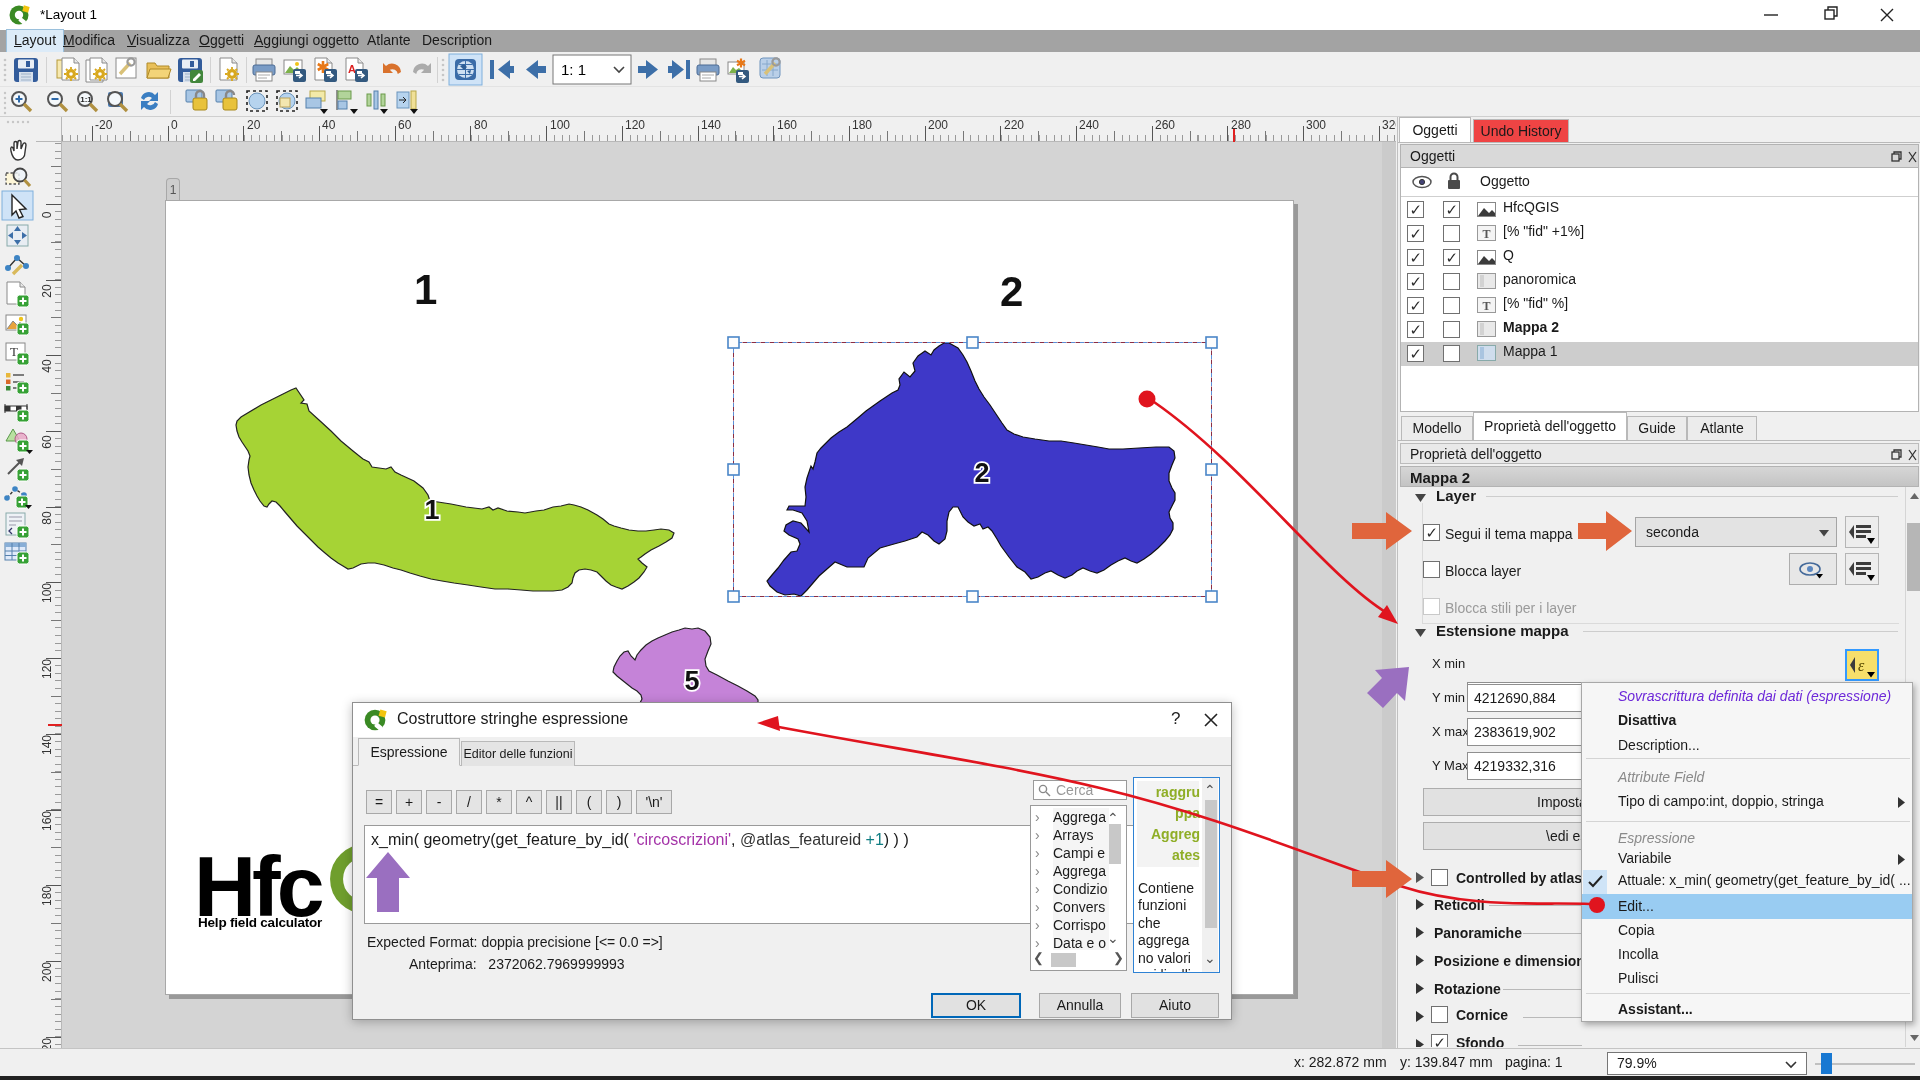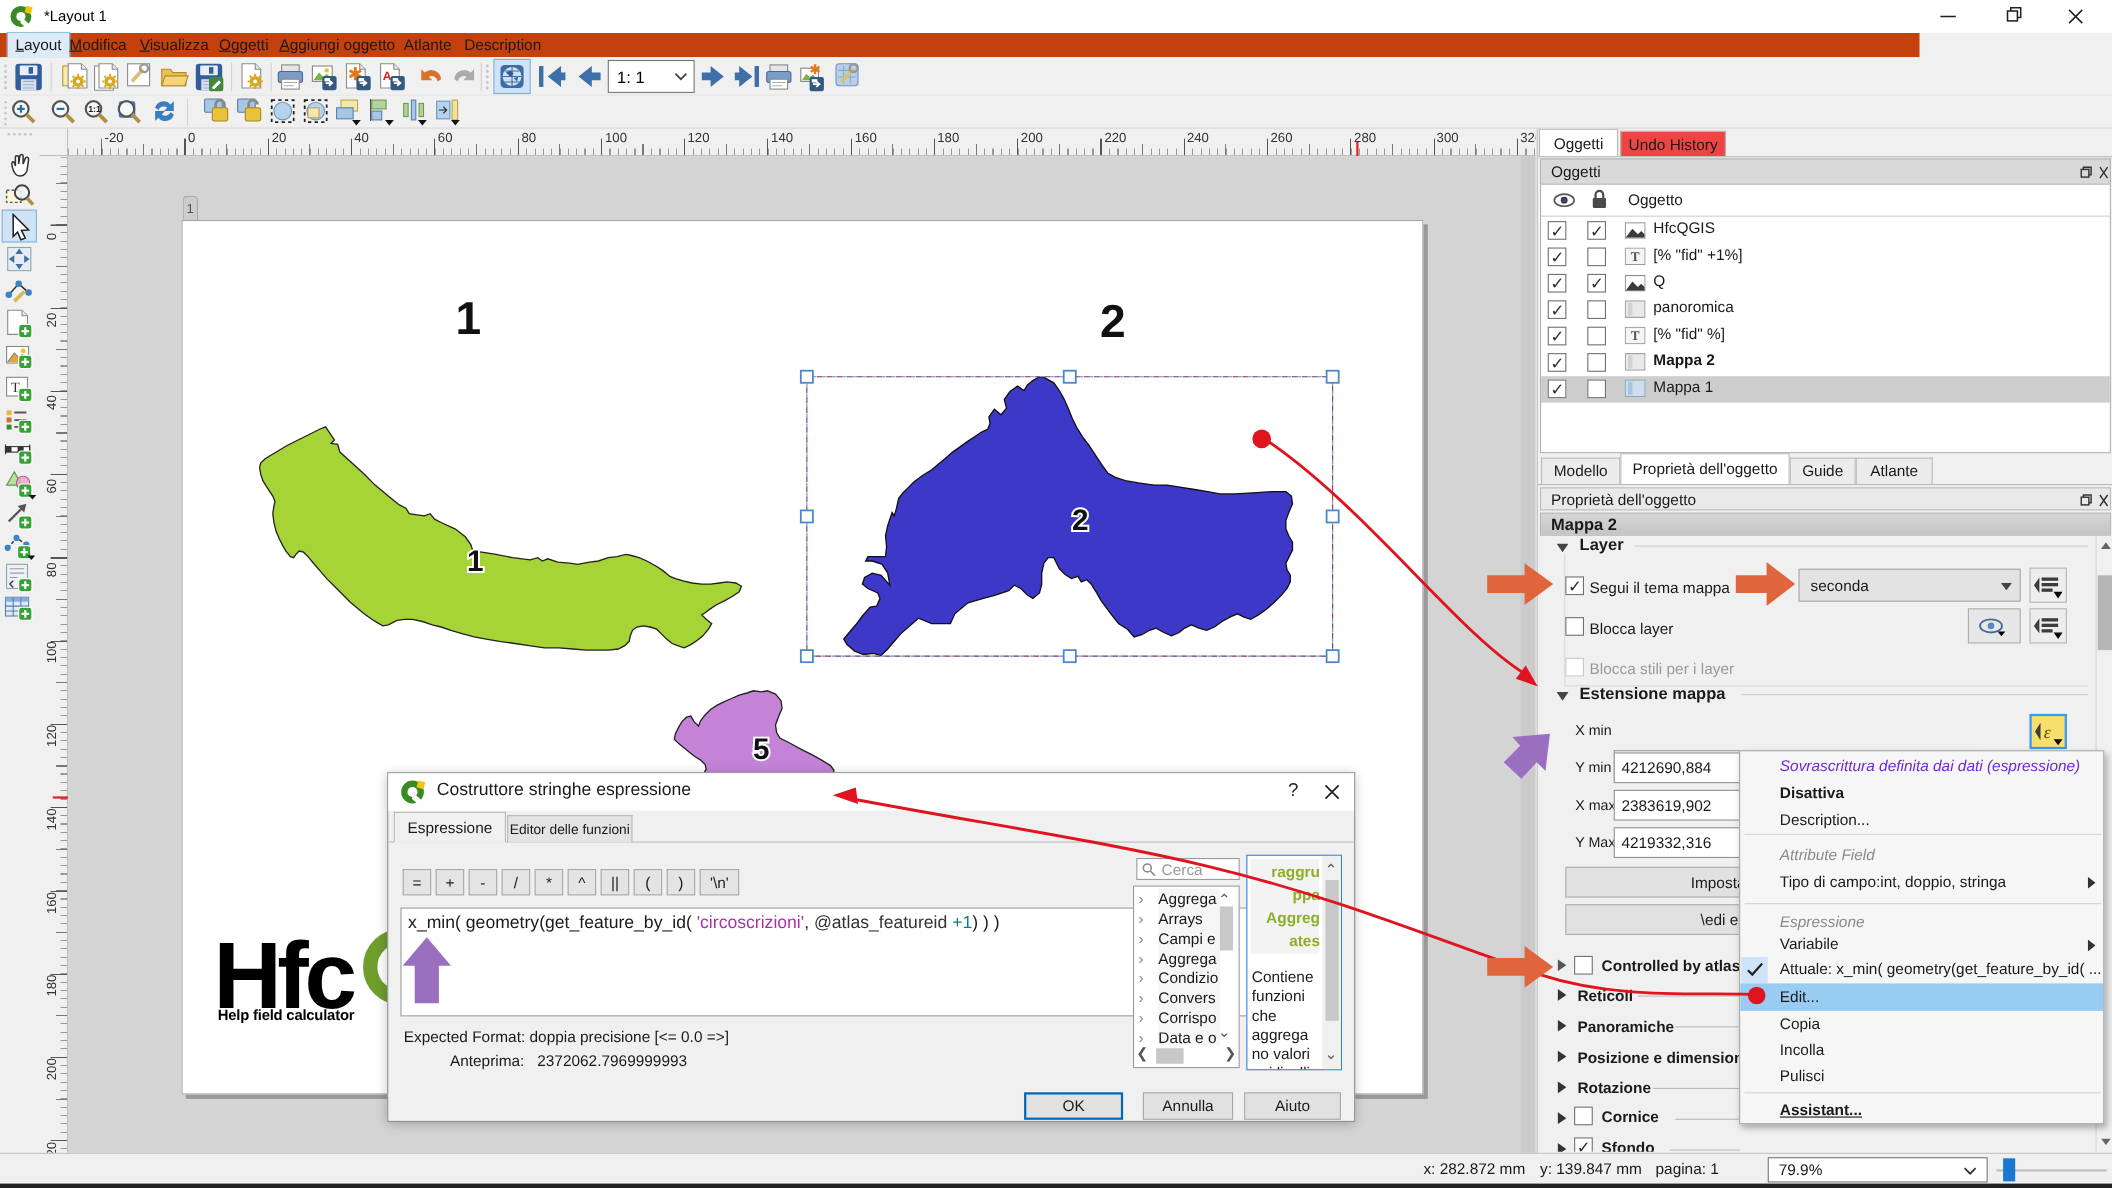--- a/index.html
+++ b/index.html
@@ -2,21 +2,21 @@
 <html><head><meta charset="utf-8">
 <style>
 * { margin:0; padding:0; box-sizing:border-box; }
 html,body { width:1920px; height:1080px; overflow:hidden; font-family:"Liberation Sans", sans-serif; }
 body { position:relative; background:#f0f0f0; color:#1a1a1a; }
 .abs { position:absolute; }
 
 #titlebar { left:0; top:0; width:1920px; height:30px; background:#ffffff; }
 #titletext { left:40px; top:7px; font-size:13.5px; color:#000; }
 
-#menubar { left:0; top:30px; width:1745px; height:22px; background:#c2410c; font-size:14px; }
+#menubar { left:0; top:30px; width:1920px; height:22px; background:#a3a3a3; font-size:14px; }
 .mitem { position:absolute; top:0px; height:22px; line-height:21px; padding:0 9px; }
 .mhl { background:#dcebf8; outline:1px solid #9ac0dc; }
 
 #tb1 { left:0; top:52px; width:1920px; height:35px; background:#f0f0f0; border-bottom:1px solid #e3e3e3;}
 #tb2 { left:0; top:87px; width:1920px; height:30px; background:#f0f0f0; border-bottom:1px solid #cfcfcf;}
 
 #lefttb { left:0; top:117px; width:36px; height:935px; background:#f0f0f0; }
 
 #hruler { left:62px; top:117px; width:1334px; height:25px; background:#f0f0f0; border-bottom:1px solid #b8b8b8;
   background-image:
@@ -882,21 +882,21 @@
   <svg class="abs" style="left:6px;top:192px" width="15" height="13" viewBox="0 0 15 13">
       <path d="M1 7 L5 11 L14 1" stroke="#222" stroke-width="2" fill="none"></path>
     </svg>
   <span class="abs" style="left:36px;top:189px;">Attuale: x_min( geometry(get_feature_by_id( ...</span>
   <div class="abs" style="left:0px;top:211px;width:331px;height:25px;background:#99ccf2;"></div>
   <span class="abs" style="left:36px;top:215px;">Edit...</span>
   <span class="abs" style="left:36px;top:239px;">Copia</span>
   <span class="abs" style="left:36px;top:263px;">Incolla</span>
   <span class="abs" style="left:36px;top:287px;">Pulisci</span>
   <div class="abs" style="left:4px;top:310px;width:324px;height:1px;background:#d4d4d4;"></div>
-  <span class="abs" style="left:36px;top:318px;font-weight:bold;text-decoration:underline;">Assistant...</span>
+  <span class="abs" style="left:36px;top:318px;font-weight:bold;">Assistant...</span>
 </div>
 
 <div class="abs" id="statusbar">
   <span class="abs" style="left:1294px;top:5px">x: 282.872 mm</span>
   <span class="abs" style="left:1400px;top:5px">y: 139.847 mm</span>
   <span class="abs" style="left:1505px;top:5px">pagina: 1</span>
   <div class="abs" style="left:1607px;top:3px;width:200px;height:23px;background:#fff;border:1px solid #767676;">
     <span class="abs" style="left:9px;top:2px">79.9%</span>
     <svg class="abs" style="left:176px;top:7px" width="14" height="9" viewBox="0 0 14 9">
         <path d="M2 2 L7 7 L12 2" stroke="#333" stroke-width="1.6" fill="none"></path>

